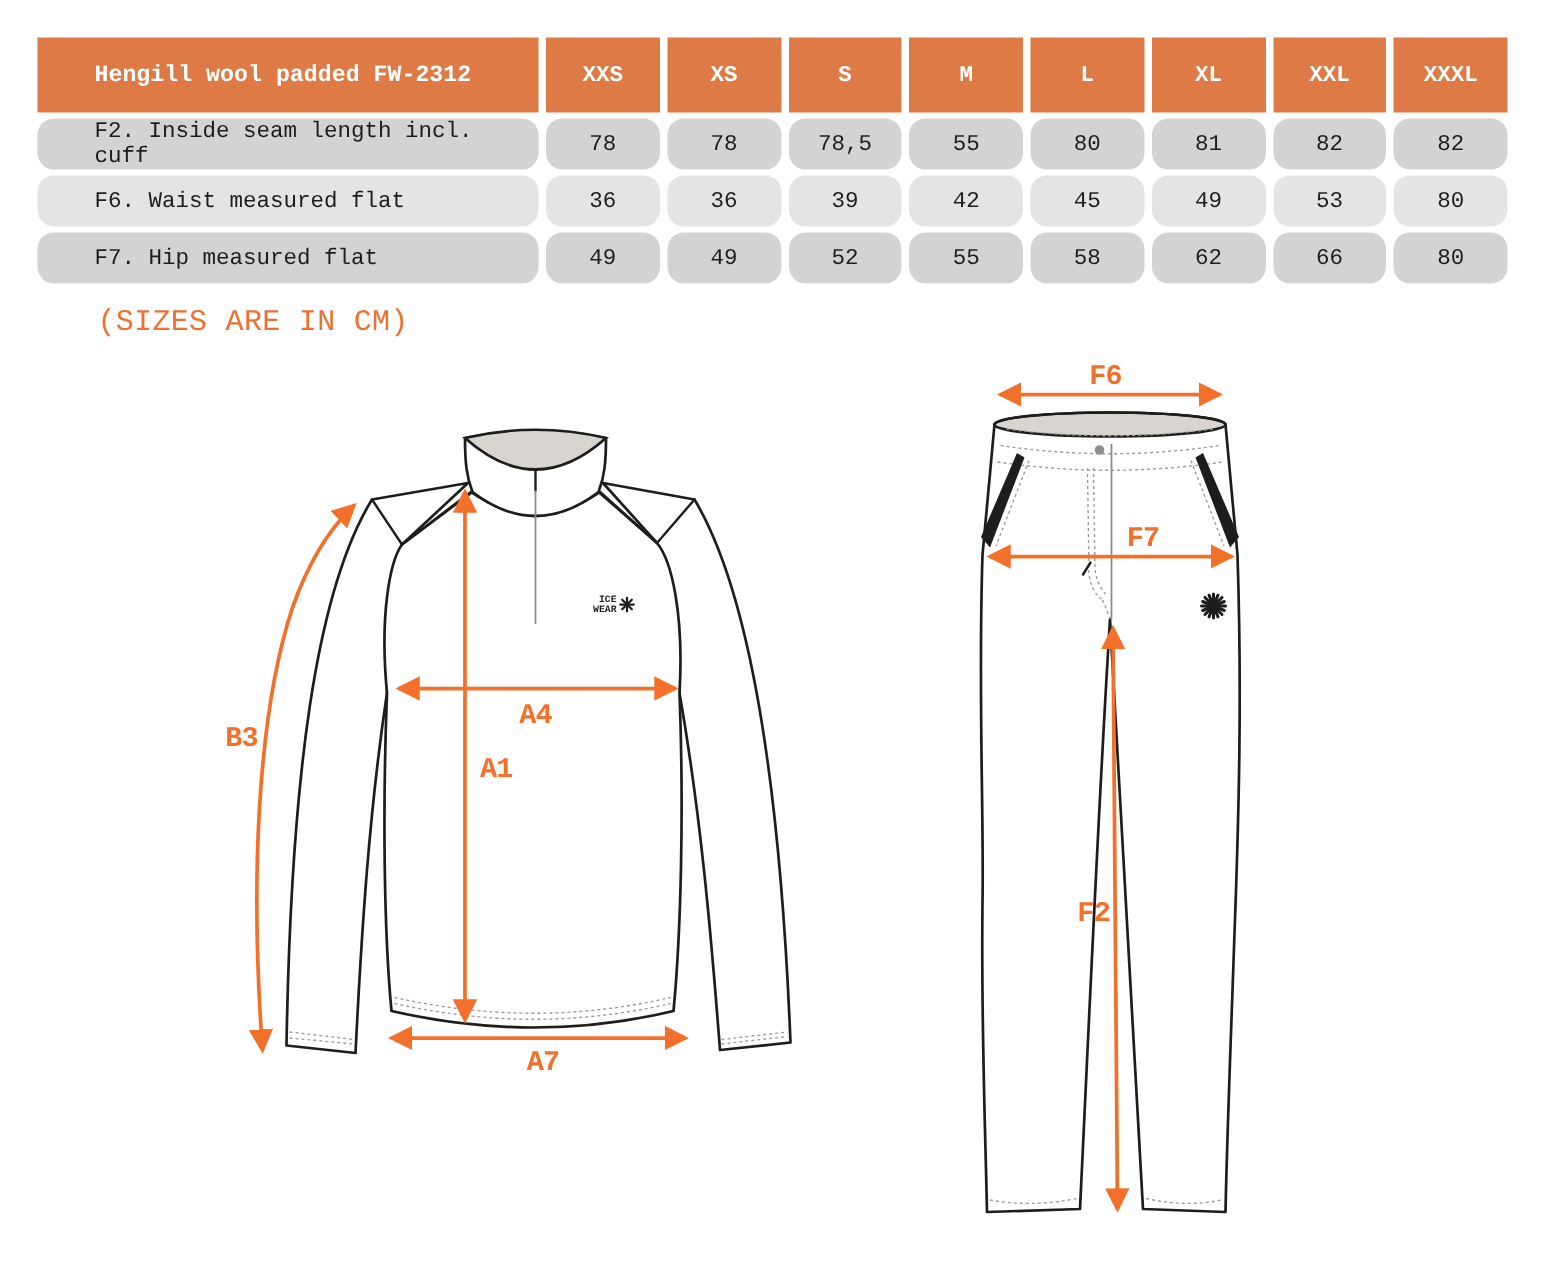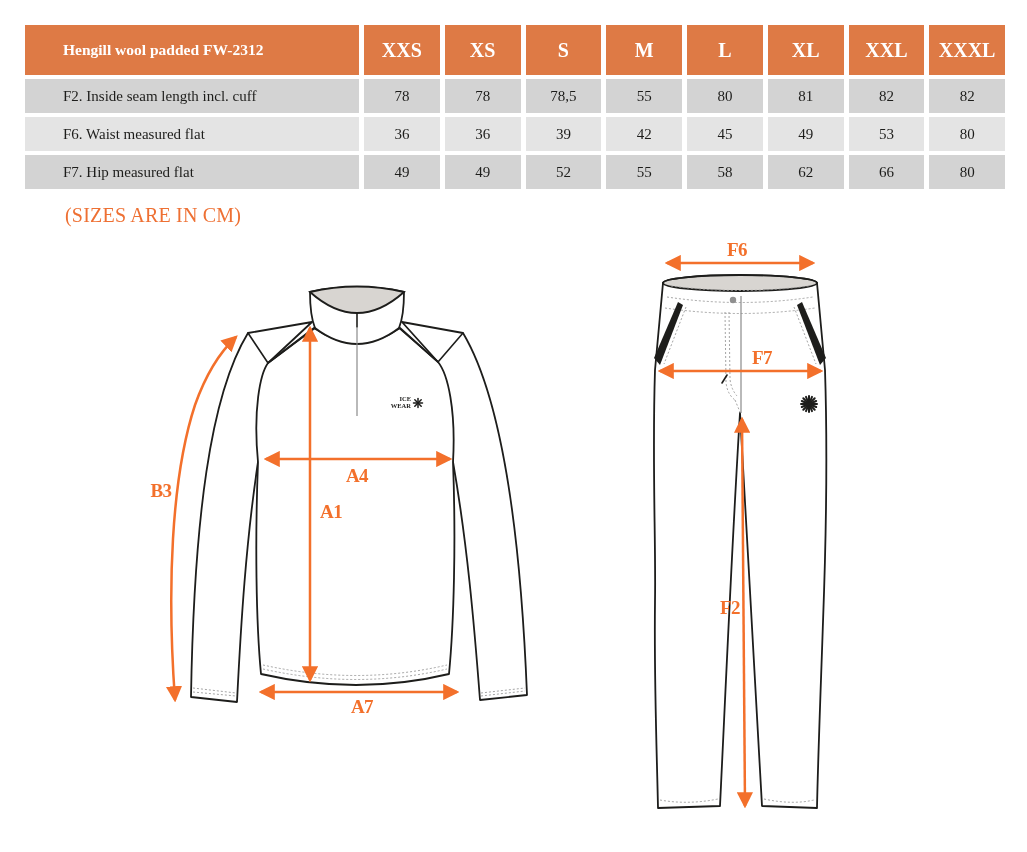--- a/index.html
+++ b/index.html
@@ -1,36 +1,36 @@
 <!DOCTYPE html>
 <html style="--header-orange: #de7a45; --accent-orange: #f3702b; --note-orange: #ee7033; --row-dark: #d3d3d3; --row-light: #e4e4e4; --ink: #1d1d1b; --shade: #d8d5d1;"><head>
 <meta charset="utf-8">
 <style>
   html,body { margin:0; padding:0; background:#ffffff; }
   .canvas {
     position:relative; width:1027px; height:852px; background:#ffffff;
-    font-family:Liberation Serif, serif; overflow:hidden;
+    font-family:Liberation Mono, monospace; overflow:hidden;
   }
 
   
   .size-table {
     position:absolute; left:25px; top:25px; width:980px;
     display:grid; grid-template-columns:334px repeat(8, 1fr);
     gap:4px 5px;
   }
   .trow { display:contents; }
   .cell {
     display:flex; align-items:center; justify-content:center;
     font-size:15px; color:var(--ink,#1d1d1b);
   }
   .cell.head {
     height:50px; background:var(--header-orange,#de7a45);
-    color:#ffffff; font-weight:bold; font-size:20px;
-  }
-  .cell.body { height:34px; }
+    color:#ffffff; font-weight:bold; font-size:15px;
+  }
+  .cell.body { height:34px;border-radius:11px; }
   .cell.lbl { justify-content:flex-start; padding-left:38px; }
   .cell.head.lbl { font-size:15.5px; }
   .r-dark .cell.body { background:var(--row-dark,#d3d3d3); }
   .r-light .cell.body { background:var(--row-light,#e4e4e4); }
 
   
   .units-note {
     position:absolute; left:65px; top:204px;
     color:var(--note-orange,#ee7033); font-size:20px; letter-spacing:.2px;
   }

